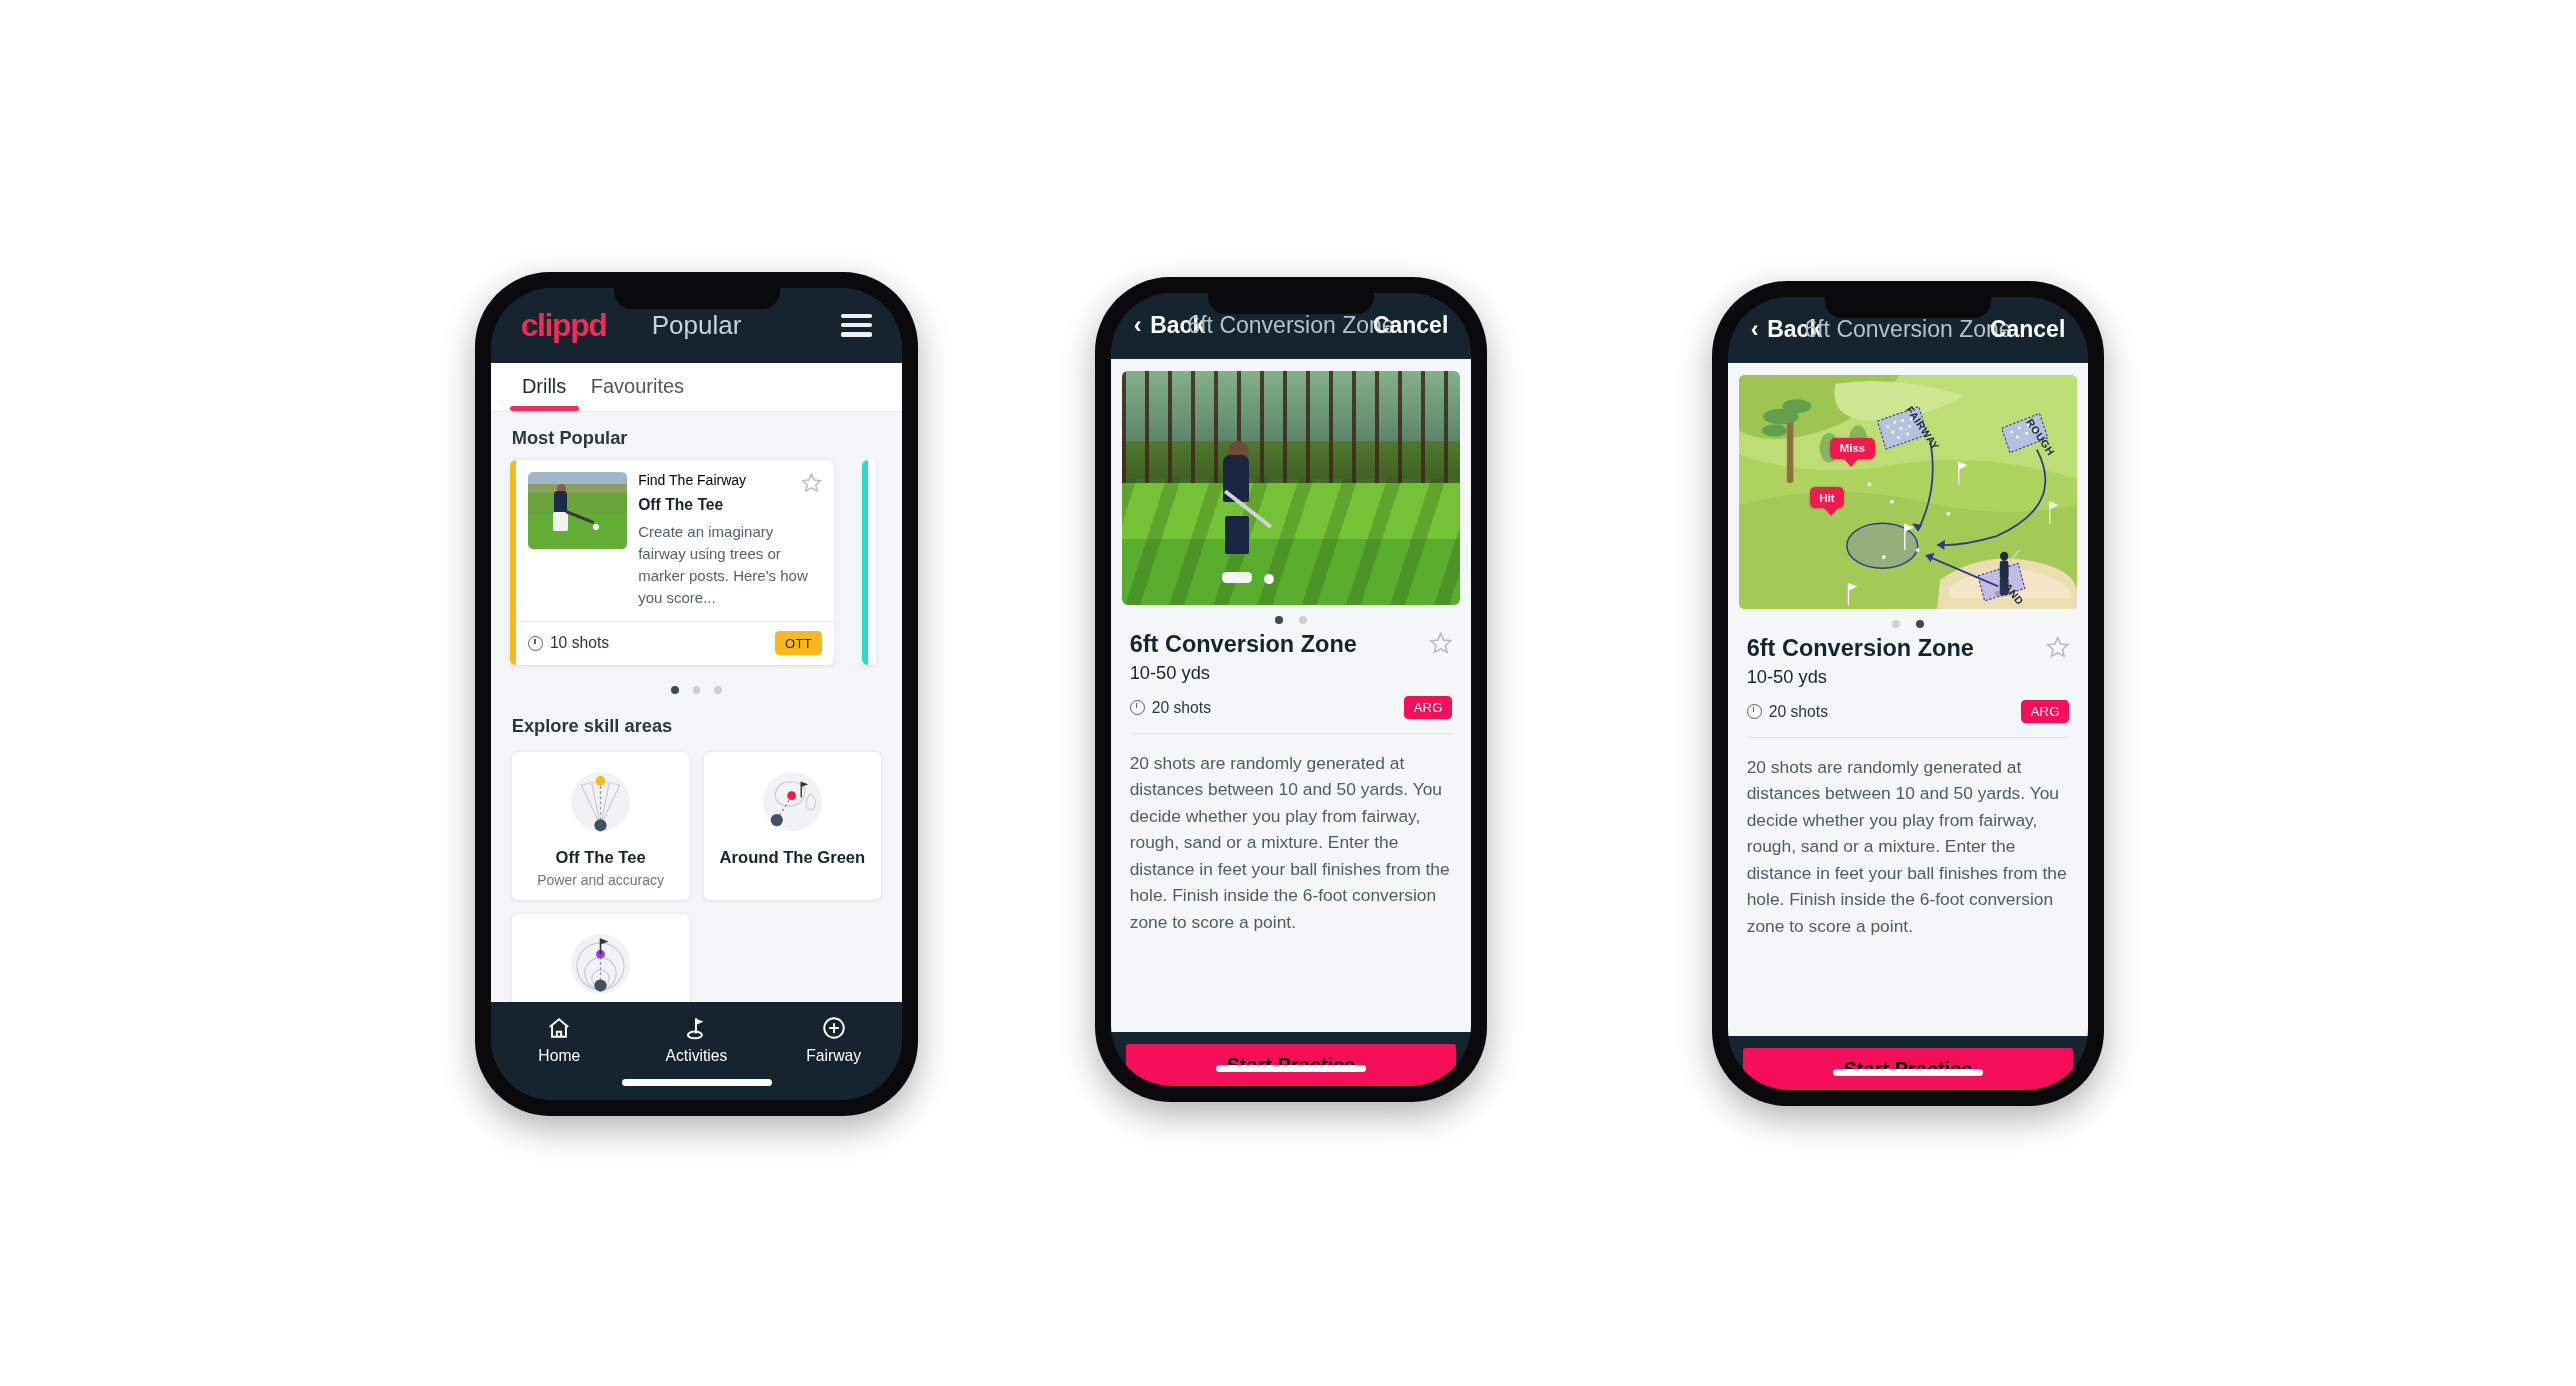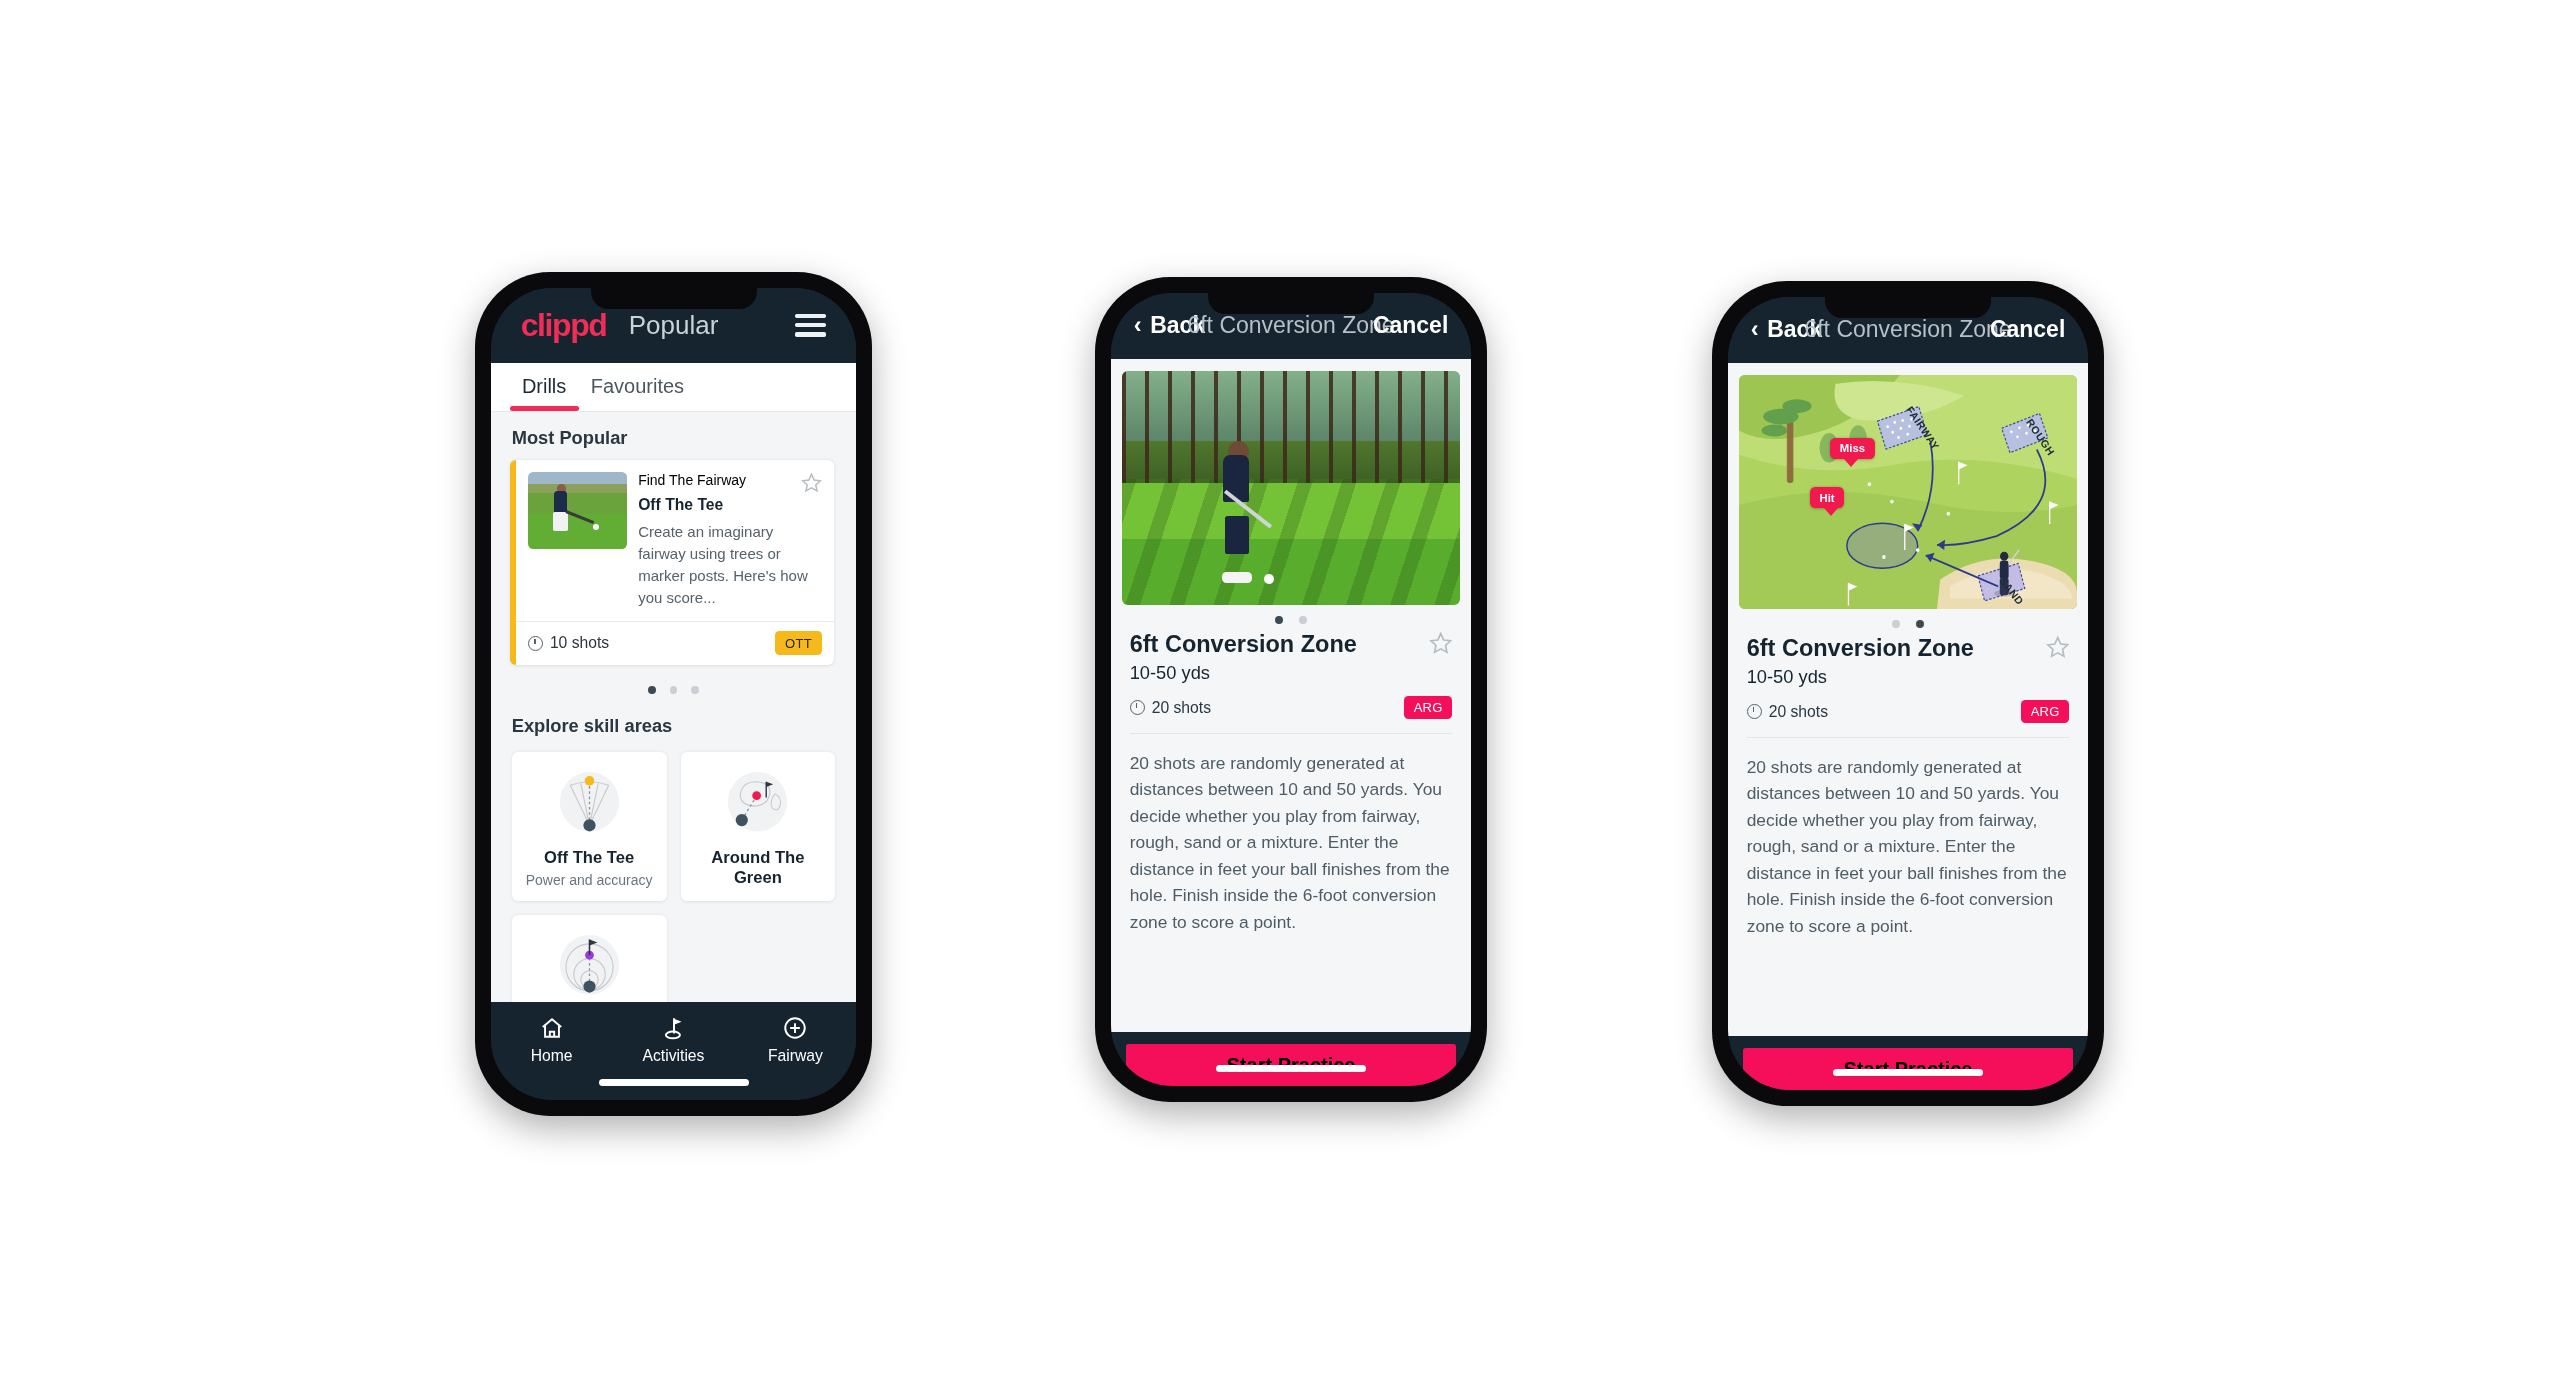--- a/index.html
+++ b/index.html
@@ -37,21 +37,21 @@
     z-index: 40;
   }
   .home-bar {
     position: absolute; bottom: 14px; left: 50%;
     transform: translateX(-50%);
     width: 150px; height: 7.8px;
     background: #ffffff; border-radius: 5.2px; z-index: 40;
   }
 
   
-  #phone1 { left: 475px;  top: 272px;  width: 397px; height: 844px; }
+  #phone1 { left: 475px;  top: 272px;  width: 443px; height: 844px; }
   #phone2 { left: 1095px; top: 277px;  width: 392px; height: 825px; }
   #phone3 { left: 1712px; top: 281px;  width: 392px; height: 825px; }
 
   
   .appbar {
     flex: 0 0 auto;
     height: 75px;
     background: #16242f;
     display: flex; align-items: center;
     padding: 0 30px;

